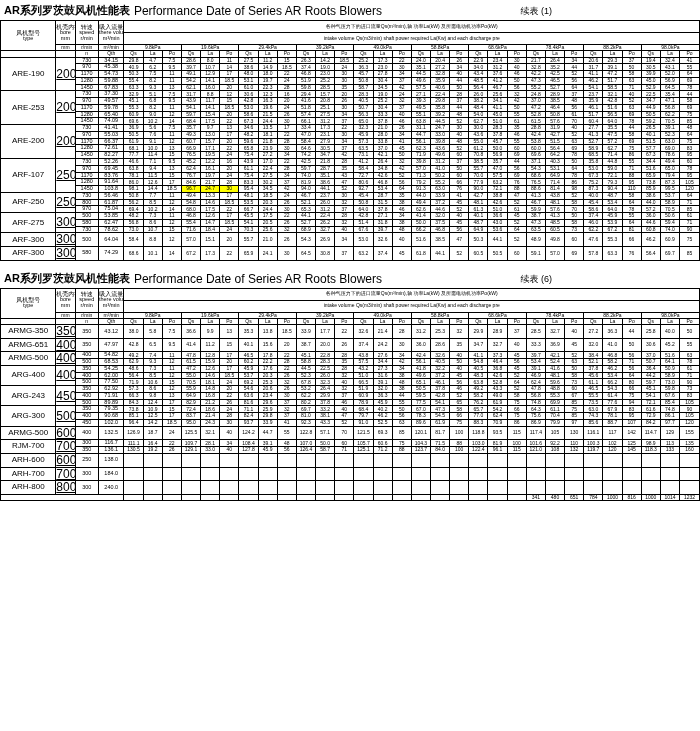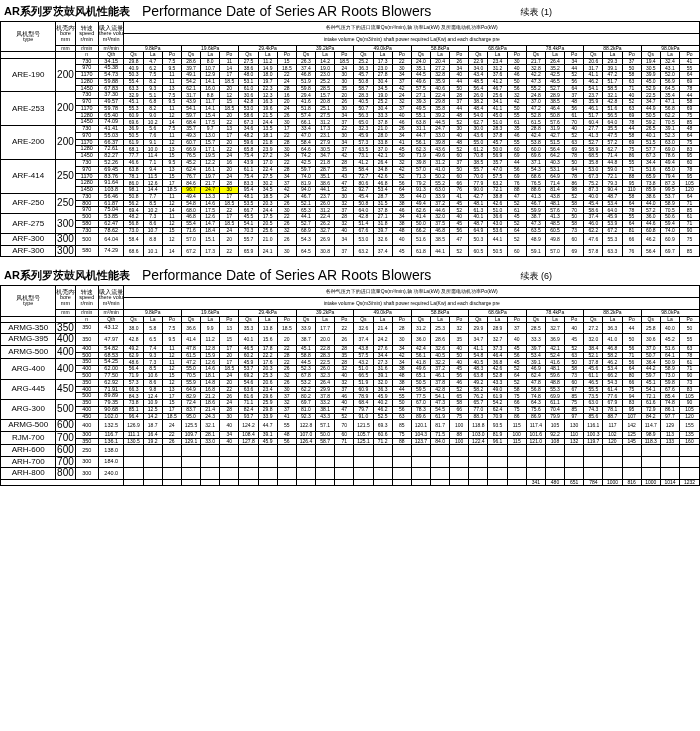--- a/index.html
+++ b/index.html
@@ -1,27 +1,27 @@
 <!DOCTYPE html>
 <html><head>
 <meta charset="utf-8">
 <style>
   html,body{margin:0;padding:0;background:#ffffff;}
   body{width:700px;font-family:"Liberation Sans",sans-serif;color:#000;}
   .sheet{width:576px;}
   .title-row{display:flex;align-items:flex-end;padding:3px 4px 2px 4px;}
   .title-cn{font-size:11px;font-weight:bold;letter-spacing:0px;}
-  .title-en{font-size:14px;margin-left:12px;}
+  .title-en{font-size:12px;margin-left:4px;}
   .title-cont{margin-left:auto;font-size:9px;padding-right:20px;}
   table{border-collapse:collapse;table-layout:fixed;width:700px;}
   td,th{border:1px solid #000;font-size:5px;line-height:1.05;text-align:center;vertical-align:middle;padding:0;overflow:hidden;white-space:nowrap;}
   .hdr td{font-size:5px;}
   .grp{font-size:6px;}
   .model{font-size:8px;font-weight:normal;}
-  .bore{font-size:10px;}
+  .bore{font-size:12px;text-decoration:underline;}
   .rpm{font-size:5.5px;}
   .q{font-size:5.5px;}
   .sub{font-size:5px;}
   .hi{background:#ffff00;}
   .lbl-cn{font-size:6px;}
   .lbl-en{font-size:5.5px;}
   .big-cn{font-size:6.5px;}
   .tallhdr{height:11px;}
   .spacer{height:7px;}
 </style>
@@ -659,21 +659,21 @@
           <td class="">64.2</td>
           <td class="">78</td>
           <td class="">68.5</td>
           <td class="">71.4</td>
           <td class="">86</td>
           <td class="">67.3</td>
           <td class="">78.6</td>
           <td class="">95</td>
         </tr>
         <tr>
-          <td class="model" rowspan="5">ARF-414</td>
+          <td class="model" rowspan="5">ARF-107</td>
           <td class="bore" rowspan="5">250</td>
           <td class="rpm">730</td>
           <td class="q">52.26</td>
           <td class="">46.6</td>
           <td class="">7.1</td>
           <td class="">9.5</td>
           <td class="">45.2</td>
           <td class="">12.2</td>
           <td class="">16</td>
           <td class="">43.9</td>
@@ -1271,21 +1271,21 @@
           <td class="">32.7</td>
           <td class="">40</td>
           <td class="">27.2</td>
           <td class="">36.3</td>
           <td class="">44</td>
           <td class="">25.8</td>
           <td class="">40.0</td>
           <td class="">50</td>
         </tr>
         <tr>
-          <td class="model" rowspan="1">ARMG-395</td>
+          <td class="model" rowspan="1">ARMG-651</td>
           <td class="bore" rowspan="1">400</td>
           <td class="rpm">350</td>
           <td class="q">47.97</td>
           <td class="">42.8</td>
           <td class="">6.5</td>
           <td class="">9.5</td>
           <td class="">41.4</td>
           <td class="">11.2</td>
           <td class="">15</td>
           <td class="">40.1</td>
@@ -1481,21 +1481,21 @@
           <td class="">59.6</td>
           <td class="">73</td>
           <td class="">61.1</td>
           <td class="">66.2</td>
           <td class="">80</td>
           <td class="">59.7</td>
           <td class="">73.0</td>
           <td class="">90</td>
         </tr>
         <tr>
-          <td class="model" rowspan="3">ARG-445</td>
+          <td class="model" rowspan="3">ARG-243</td>
           <td class="bore" rowspan="3">450</td>
           <td class="rpm">350</td>
           <td class="q">62.92</td>
           <td class="">57.3</td>
           <td class="">8.6</td>
           <td class="">12</td>
           <td class="">55.9</td>
           <td class="">14.8</td>
           <td class="">20</td>
           <td class="">54.6</td>

